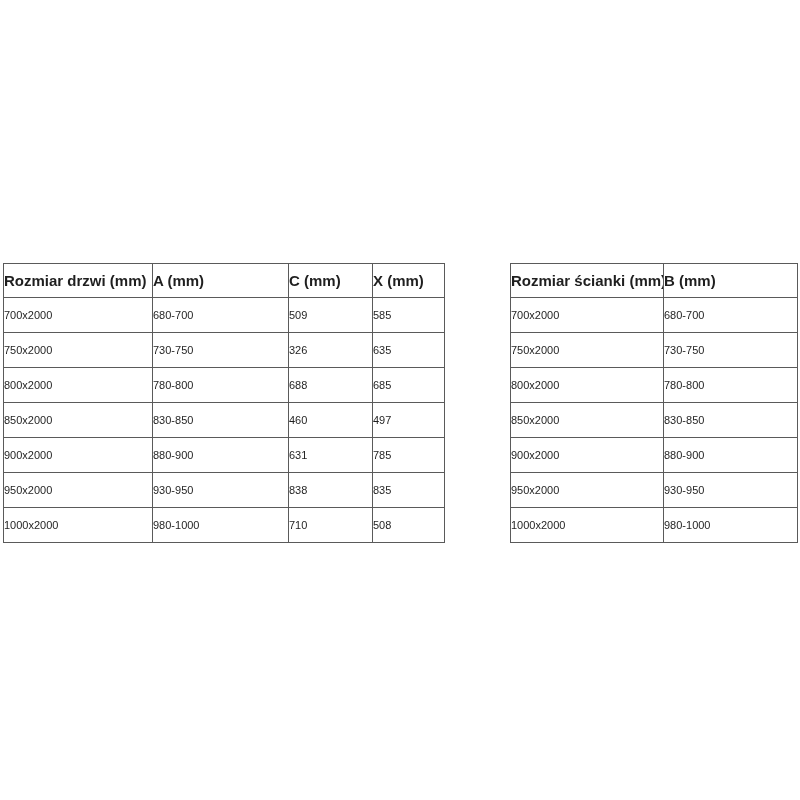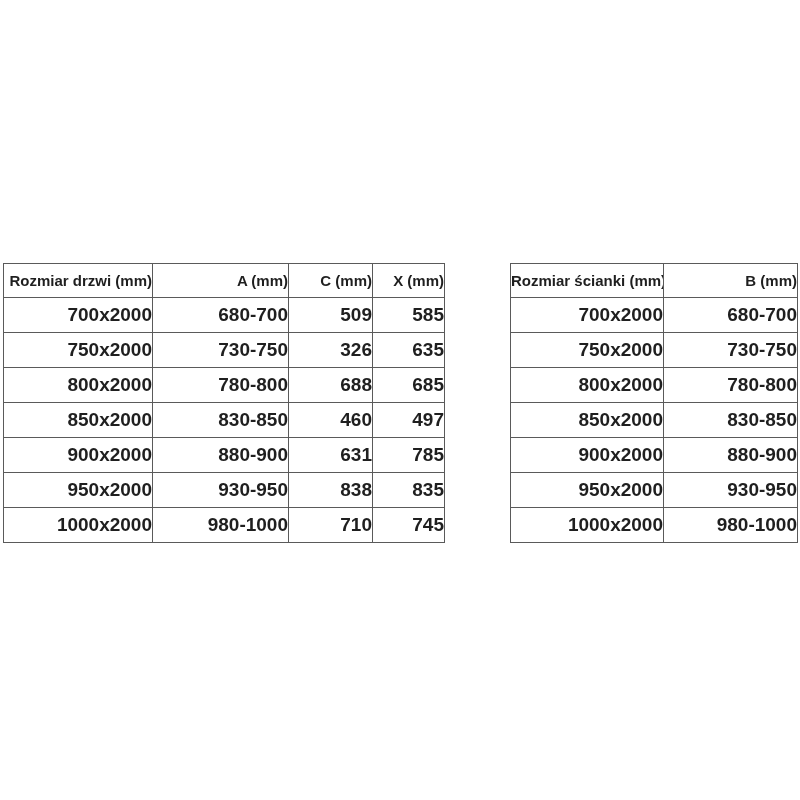--- a/index.html
+++ b/index.html
@@ -21,34 +21,34 @@
   }
   table.spec-table {
     position: absolute;
     border-collapse: collapse;
     table-layout: fixed;
     background: var(--color-background);
   }
   table.spec-table th,
   table.spec-table td {
     border: 1px solid var(--color-border);
-    text-align: right;
+    text-align: left;
     vertical-align: middle;
     padding: 0;
     overflow: hidden;
     white-space: nowrap;
   }
   table.spec-table th {
     font-weight: bold;
     font-size: 15px;
     height: 33px;
   }
   table.spec-table td {
-    font-weight: bold;
-    font-size: 19px;
+    font-weight: normal;
+    font-size: 11px;
     height: 34px;
   }
   #doors-table {
     left: 3px;
     top: 263px;
     width: 441px;
   }
   #walls-table {
     left: 510px;
     top: 263px;
@@ -107,21 +107,21 @@
     <tr>
       <td>950x2000</td>
       <td>930-950</td>
       <td>838</td>
       <td>835</td>
     </tr>
     <tr>
       <td>1000x2000</td>
       <td>980-1000</td>
       <td>710</td>
-      <td>745</td>
+      <td>508</td>
     </tr>
   </tbody>
 </table>
 
 <table class="spec-table" id="walls-table">
   <colgroup>
     <col style="width:153px">
     <col style="width:134px">
   </colgroup>
   <thead>

